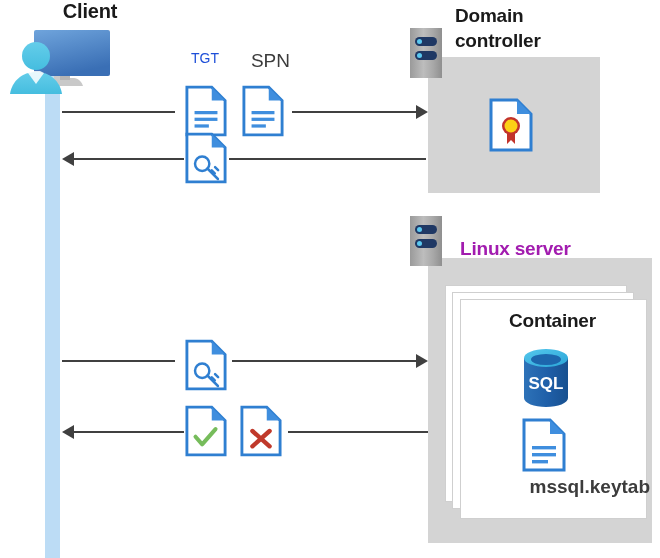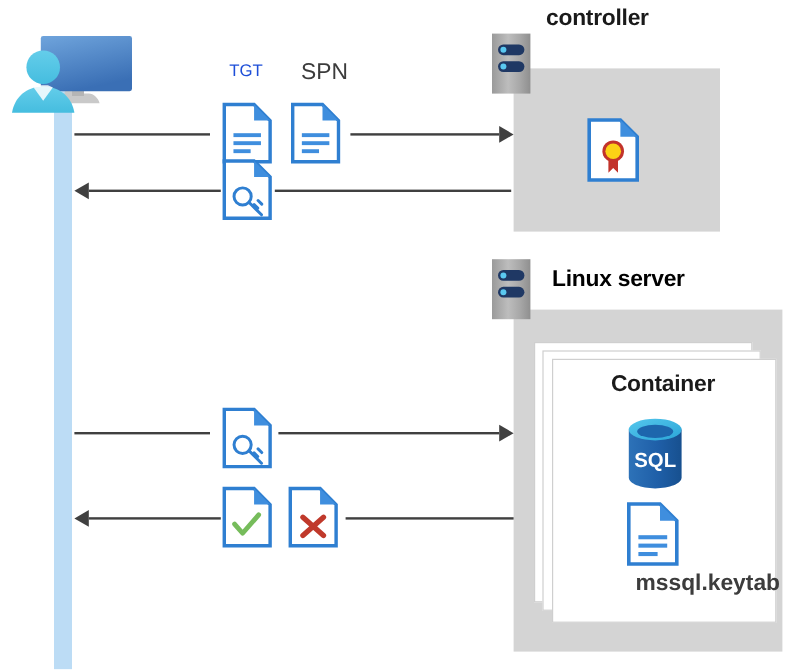--- a/index.html
+++ b/index.html
@@ -45,25 +45,25 @@
     top: 3px;
     width: 180px;
     font-size: 19px;
     font-weight: bold;
     color: #1a1a1a;
     line-height: 25px;
     letter-spacing: -0.2px;
   }
   .title-linux {
     left: 460px;
-    top: 222px;
+    top: 238px;
     width: 190px;
     font-size: 19px;
     font-weight: bold;
-    color: #000000;
+    color: #a21caf;
     letter-spacing: -0.2px;
   }
   .title-container {
     left: 455px;
     top: 310px;
     width: 195px;
     text-align: center;
     font-size: 19px;
     font-weight: bold;
     color: #1a1a1a;
@@ -202,26 +202,28 @@
       <rect x="52" y="40" width="10" height="16" fill="#b5b5b5"></rect>
 
       <rect x="26" y="6" width="76" height="46" rx="2" fill="url(#monGrad)"></rect>
 
       <circle cx="28" cy="32" r="14" fill="url(#perGrad)"></circle>
 
       <path d="M28 48 c-14 0 -24 9 -26 22 h52 c-2 -13 -12 -22 -26 -22 z" fill="url(#perGrad)"></path>
       <path d="M20 49 l8 11 l8 -11 l-4 -2 h-8 z" fill="#ffffff" opacity="0.85"></path>
     </svg>
   </div>
+  <div class="abs title-client">Client</div>
 
   <div class="abs server server-dc">
     <span class="bar b1"></span>
       <span class="bar b2"></span>
   </div>
   <div class="abs title-dc">
+    <div>Domain</div>
     <div>controller</div>
   </div>
 
   <div class="doc" style="left:489px; top:98px; width:44px; height:54px;">
     <svg viewBox="0 0 44 54" xmlns="http://www.w3.org/2000/svg">
       <path d="M2 2 h26 l14 14 v36 h-40 z" fill="#ffffff" stroke="#2f7fd1" stroke-width="3"></path>
       <path d="M28 2 l14 14 h-14 z" fill="#3f8ede"></path>
       <path d="M18 33 l4 -4 l4 4 v13 l-4 -4 l-4 4 z" fill="#c2332b"></path>
       <circle cx="22" cy="28" r="9" fill="#c2332b"></circle>
       <circle cx="22" cy="28" r="6.5" fill="#fcd116"></circle>

